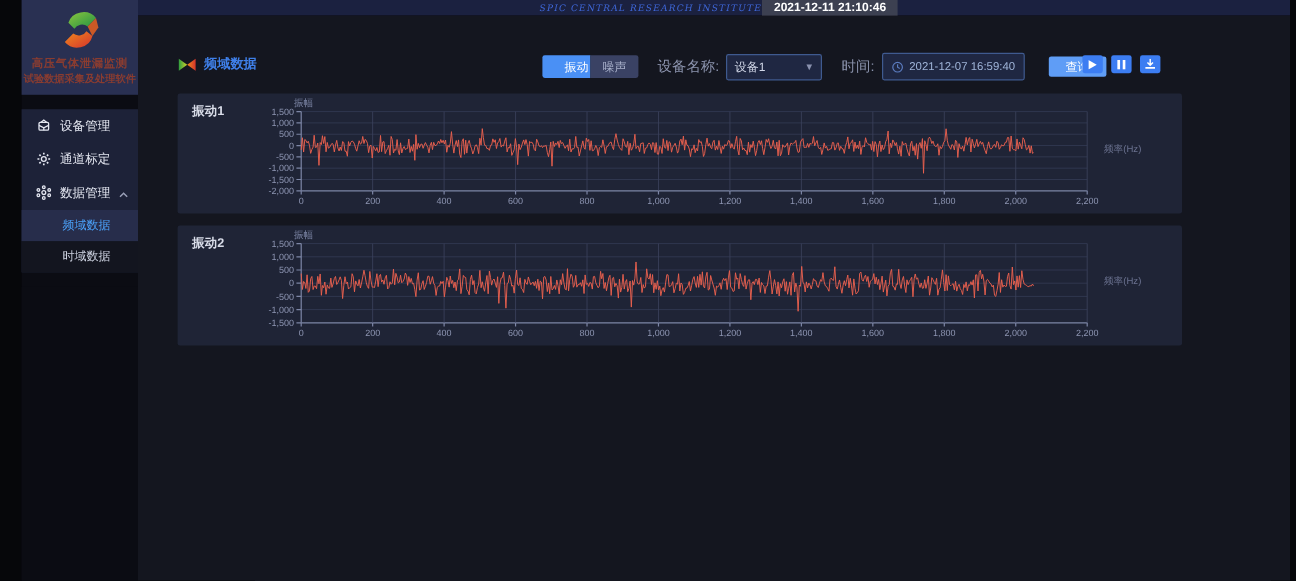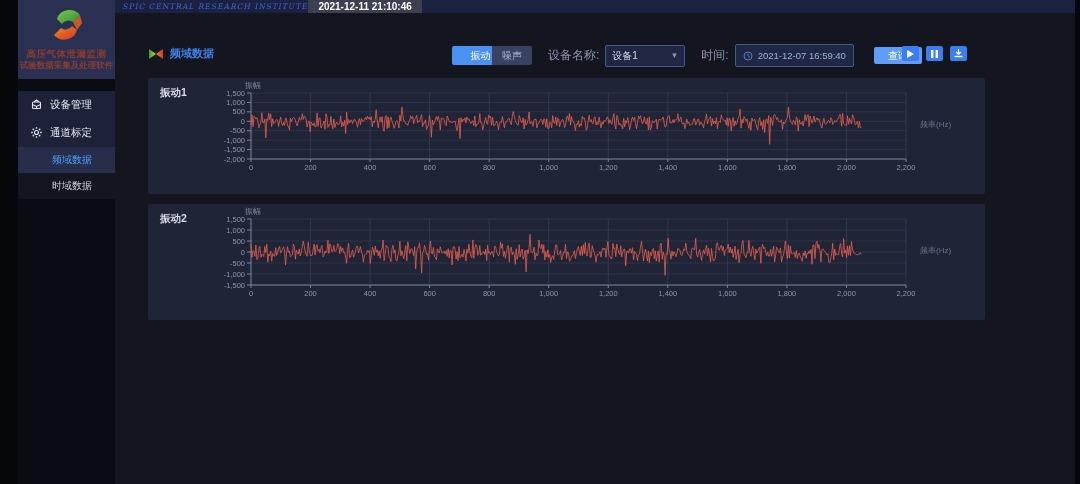--- a/index.html
+++ b/index.html
@@ -22,21 +22,21 @@
   .menu-item .mi-icon { width:13px; height:13px; display:inline-flex; }
   .menu-item .caret-up { position:absolute; right:8px; top:9px; }
   .submenu-item { padding:6px 0 6px 34px; font-size:10px; color:#ccd1df; cursor:pointer; }
   .submenu-item.active { background:#272d4b; color:#4aa0f8; }
   .submenu-item.inactive { background:#13151f; }
   .sidebar-fill { flex:1; background:#0b0c13; }
 
   
   .main { flex:1; display:flex; flex-direction:column; min-width:0; }
   .topbar { height:13px; background:#1b2140; display:flex; align-items:center;
-            justify-content:flex-start; }
+            justify-content:center; }
   .org { color:#3e66d6; font-family:"DejaVu Serif", serif; font-style:italic;
          font-size:7.5px; letter-spacing:1px; padding-left:8px; white-space:nowrap; }
   .clock-wrap { background:#3c4051; height:22px; display:flex; align-items:center;
                 padding:0 10px; }
   .clock { color:#ffffff; font-weight:bold; font-size:10px; white-space:nowrap; }
 
   .content { flex:1; background:#14161f; position:relative; }
 
   
   .page-title-group { position:absolute; left:33px; top:33px; display:flex;
@@ -58,21 +58,21 @@
               display:flex; align-items:center; gap:5px; padding:0 7px; cursor:text; }
   .datetime span { color:#9fb4d8; font-size:9.5px; white-space:nowrap; }
   .query-btn { margin-left:20px; border:0; border-radius:2px; background:#5f9df6;
                color:#fff; font-size:10px; height:17px; width:48px; cursor:pointer; }
   .actions { position:absolute; right:108px; top:33px; display:flex; gap:7px; }
   .act-btn { width:17px; height:15px; border:0; border-radius:2px; background:#3c7df2;
              display:flex; align-items:center; justify-content:center; cursor:pointer; padding:0; }
 
   
   .panels { position:absolute; left:33px; top:65px; width:837px; }
-  .panel { width:837px; height:116px; background:#1f2436; border-radius:2px;
+  .panel { width:837px; height:100px; background:#1f2436; border-radius:2px;
            position:relative; margin-bottom:10px; }
   .panel-title { position:absolute; left:12px; top:8px; color:#d8dce8;
                  font-size:10.5px; font-weight:bold; }
   .chart-host { position:absolute; left:58px; top:2px; width:720px; height:96px; }
   .freq-label { position:absolute; left:772px; top:41px; color:#6b7290; font-size:8px;
                 white-space:nowrap; }
   svg text { font-family:"Liberation Sans", sans-serif; }
 </style>
 </head>
 <body>
@@ -120,20 +120,41 @@
           <svg width="13" height="13" viewBox="0 0 13 13">
               <g fill="#e4e7f1">
             <circle cx="6.5" cy="6.5" r="2" fill="none" stroke="#e4e7f1" stroke-width="1.1"></circle>
             <g stroke="#e4e7f1" stroke-width="1.4">
               <path d="M6.5 1.2 V2.8 M6.5 10.2 V11.8 M1.2 6.5 H2.8 M10.2 6.5 H11.8 M2.8 2.8 L3.9 3.9 M9.1 9.1 L10.2 10.2 M10.2 2.8 L9.1 3.9 M3.9 9.1 L2.8 10.2"></path>
             </g>
               </g>
             </svg>
         </span>
         <span>通道标定</span>
+      </div>
+      <div class="menu-item">
+        <span class="mi-icon">
+          <svg width="13" height="13" viewBox="0 0 13 13">
+              <g fill="none" stroke="#e4e7f1" stroke-width="1.1">
+            <circle cx="6.5" cy="6.5" r="1.6"></circle>
+            <circle cx="6.5" cy="2" r="1.1"></circle>
+                <circle cx="6.5" cy="11" r="1.1"></circle>
+            <circle cx="2" cy="4.3" r="1.1"></circle>
+                <circle cx="11" cy="4.3" r="1.1"></circle>
+            <circle cx="2" cy="8.7" r="1.1"></circle>
+                <circle cx="11" cy="8.7" r="1.1"></circle>
+          </g>
+            </svg>
+        </span>
+        <span>数据管理</span>
+        <span class="caret-up">
+          <svg width="8" height="5" viewBox="0 0 8 5">
+              <polyline points="1,4 4,1 7,4" fill="none" stroke="#9aa0b8" stroke-width="1.2"></polyline>
+            </svg>
+        </span>
       </div>
       <div class="submenu-item active">
         <span>频域数据</span>
       </div>
       <div class="submenu-item inactive">
         <span>时域数据</span>
       </div>
     </nav>
     <div class="sidebar-fill"></div>
   </aside>

